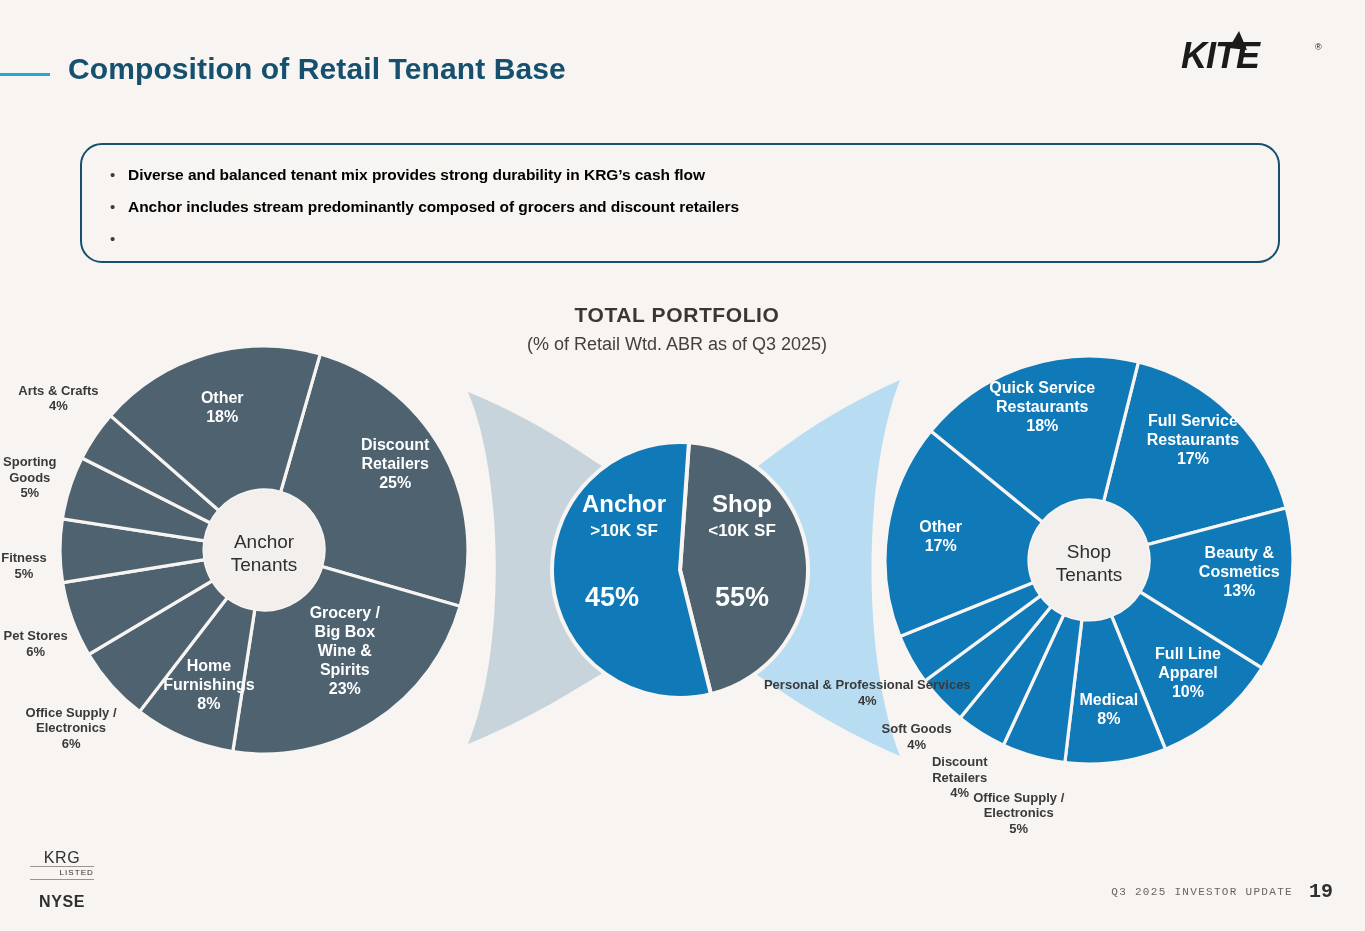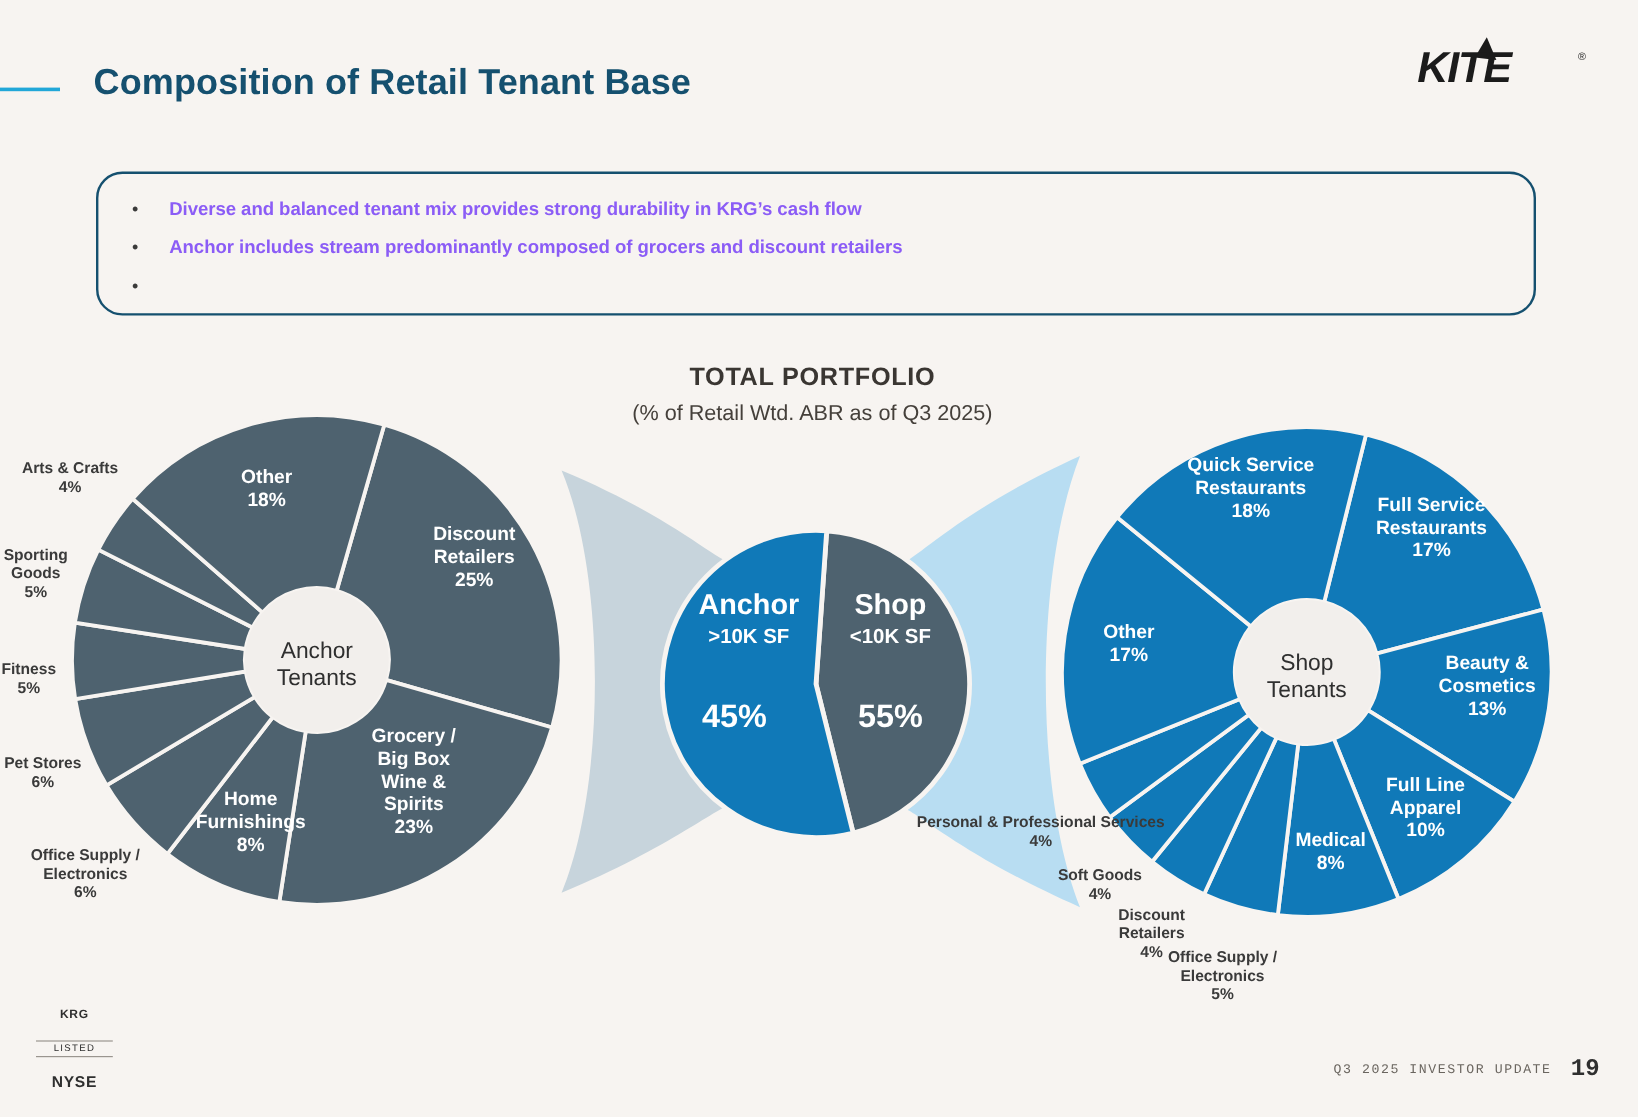--- a/index.html
+++ b/index.html
@@ -13,44 +13,43 @@
     position:relative;
   }
   .slide{position:absolute;inset:0;}
 
   
   .accent-rule{
     position:absolute;left:0;top:73px;width:50px;height:3px;
     background:#21a7d8;
   }
   .page-title{
-    position:absolute;left:78px;top:52px;
+    position:absolute;left:68px;top:52px;
     font-size:30px;font-weight:bold;letter-spacing:.1px;
     color:#15506f;white-space:nowrap;
   }
 
   
   .kite-logo{position:absolute;right:36px;top:28px;width:150px;height:48px;}
 
   
   .bullet-box{
     position:absolute;left:80px;top:143px;width:1200px;height:120px;
     border:2.5px solid #15506f;border-radius:22px;
     box-sizing:border-box;
     padding:20px 0 0 24px;
   }
   .bullet-row{display:flex;align-items:flex-start;margin-bottom:12px;}
   .bullet-dot{
     width:18px;flex:0 0 18px;color:#3a3a3a;font-size:15px;line-height:20px;
     text-align:left;padding-left:4px;
   }
   .bullet-text{
-    font-size:15.5px;font-weight:bold;color:#8b5cf6;line-height:20px;
+    font-size:15.5px;font-weight:bold;color:#000000;line-height:20px;
     letter-spacing:-.05px;
-    margin-left:13px;
   }
 
   
   .chart-heading{
     position:absolute;left:0;right:11px;top:302px;text-align:center;
     pointer-events:none;
   }
   .ch-l1,.ch-l2{
     font-size:21px;font-weight:bold;letter-spacing:.6px;color:#3a3632;
     line-height:26px;
@@ -76,24 +75,24 @@
   .center-label{
     font-family:"Liberation Sans", sans-serif;
     font-weight:bold;fill:#ffffff;text-anchor:middle;
   }
 
   
   .krg-mark{
     position:absolute;left:30px;bottom:22px;width:64px;text-align:center;
     color:#2f2f2f;
   }
-  .krg-top{font-size:10px;font-weight:bold;letter-spacing:.6px;line-height:14px;}
+  .krg-top{font-size:16px;font-weight:normal;letter-spacing:.6px;line-height:14px;}
   .krg-mid{font-size:8px;letter-spacing:1.1px;line-height:12px;
-           border-top:1px solid #9a958f;border-bottom:1px solid #9a958f;margin:14px 0;}
-  .krg-bot{font-size:13px;font-weight:bold;letter-spacing:.6px;line-height:14px;margin-top:1px;}
+           border-top:1px solid #9a958f;border-bottom:1px solid #9a958f;margin:1px 0;text-align:right;}
+  .krg-bot{font-size:16px;font-weight:bold;letter-spacing:.6px;line-height:14px;margin-top:15px;}
 
   .footer-right{
     position:absolute;right:32px;bottom:28px;
     display:flex;align-items:center;gap:16px;font-family:Liberation Mono, monospace;
   }
   .footer-text{font-size:11px;letter-spacing:1.3px;color:#6a655f;}
   .footer-page{font-size:20px;font-weight:bold;color:#2f2f2f;}
 </style>
 </head>
 <body>

